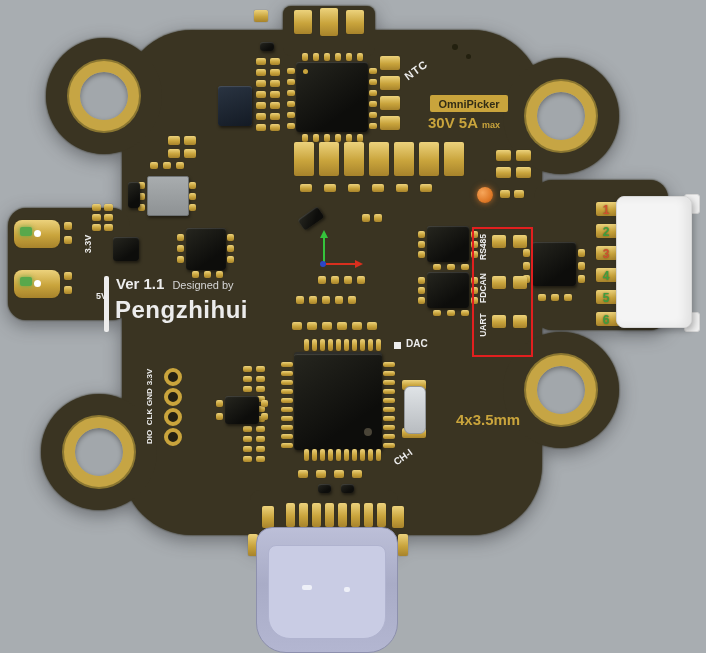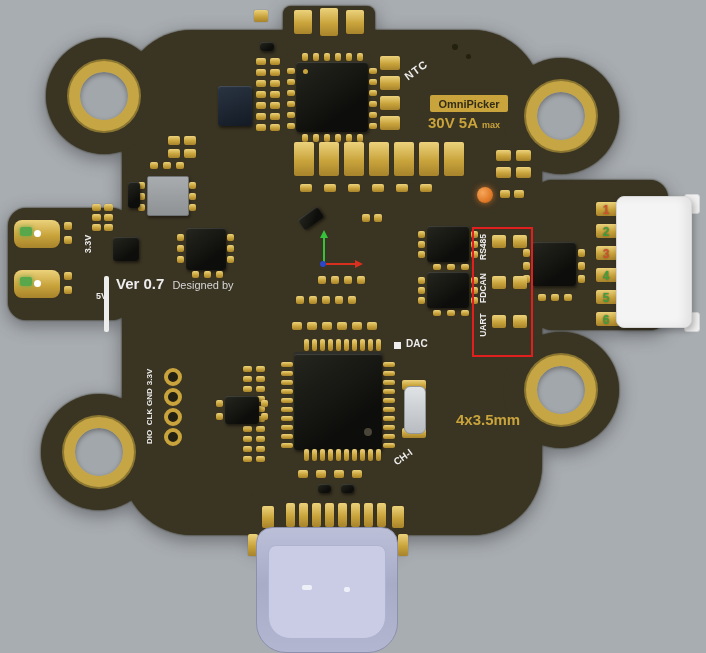--- a/index.html
+++ b/index.html
@@ -239,23 +239,24 @@
       <div class="pad" style="width: 8px; height: 8px;"></div>
       <div class="pad" style="width: 8px; height: 8px;"></div>
     </div>
   <div class="abs" style="left: 64px; top: 272px; display: grid; grid-template-columns: repeat(1, 8px); gap: 6px 0px;">
       <div class="pad" style="width: 8px; height: 8px;"></div>
       <div class="pad" style="width: 8px; height: 8px;"></div>
     </div>
 
   <div class="abs" style="left:104px;top:276px;width:5px;height:56px;background:#ededed;border-radius:2px;"></div>
   <div class="abs" style="left:116px;top:275px;display:flex;align-items:baseline;gap:8px;">
-    <span class="goldfix" style="color:#ededed;font-weight:bold;font-size:15px;">Ver 0.7</span>
+    <span class="goldfix" style="color:#ededed;font-weight:bold;font-size:15px;">Ver 1.1</span>
     <span style="color:#d5d5d5;font-size:11px;">Designed by</span>
   </div>
+  <div class="silk" style="left:115px;top:296px;font-size:24px;font-weight:bold;letter-spacing:.5px;">Pengzhihui</div>
 
   <div class="abs" style="left:290px;top:205px;width:80px;height:70px;">
     <div class="chip" style="left:9px;top:7px;width:24px;height:13px;transform:rotate(-35deg);"></div>
     <div class="abs" style="left:33px;top:33px;width:2px;height:26px;background:#35c33c;"></div>
     <div class="abs arrow-up" style="position:absolute;left:30px;top:25px;"></div>
     <div class="abs" style="left:36px;top:58px;width:30px;height:2px;background:#d92f1e;"></div>
     <div class="abs arrow-right" style="position:absolute;left:65px;top:55px;"></div>
     <div class="abs" style="left:30px;top:56px;width:6px;height:6px;border-radius:50%;background:#2b46c8;"></div>
   </div>
   <div class="abs" style="left: 318px; top: 276px; display: grid; grid-template-columns: repeat(4, 8px); gap: 0px 5px;">

